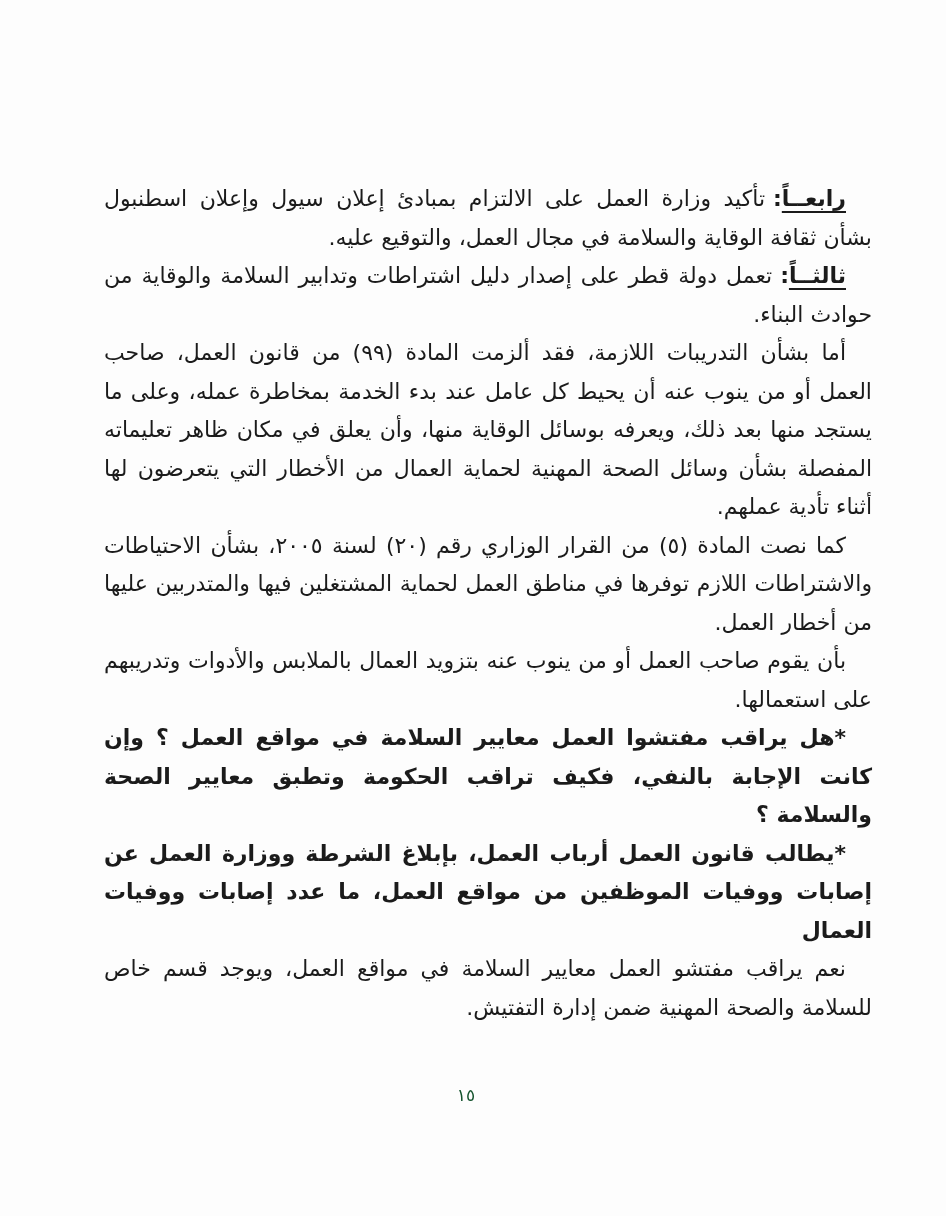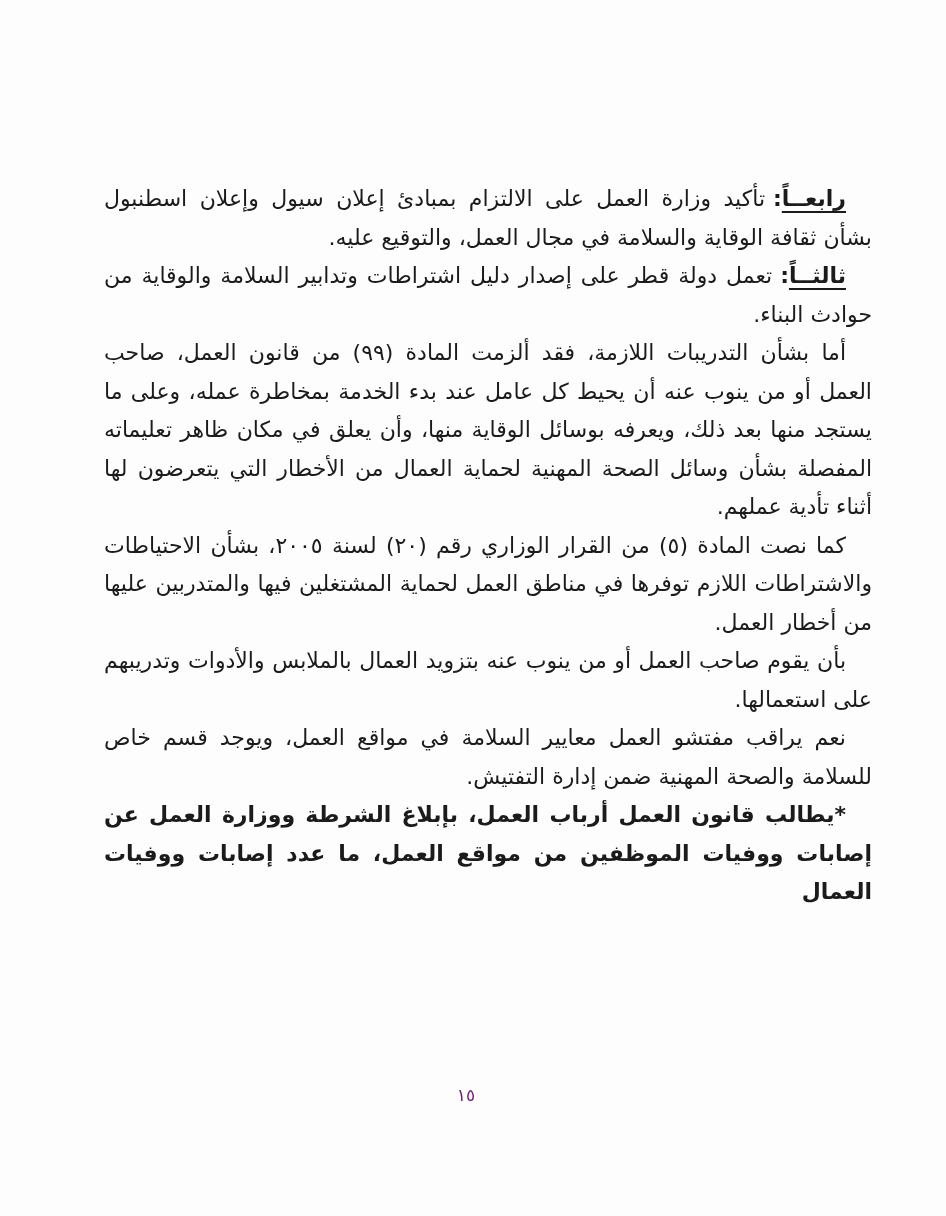--- a/index.html
+++ b/index.html
@@ -46,21 +46,21 @@
   p.q {
     font-weight: bold;
   }
   .folio {
     position: absolute;
     top: 1085px;
     left: 60px;
     width: 812px;
     text-align: center;
     direction: rtl;
-    color: #701a75;
+    color: #14532d;
     font-size: 17px;
     font-family: "DejaVu Sans", sans-serif;
   }
 </style>
 </head>
 <body>
 
 <div class="sheet">
   <main class="text-block">
 
@@ -68,21 +68,22 @@
     <p class="para"><span class="hdr-word">رابعــاً</span><span class="hdr-colon">:</span><span>تأكيد وزارة العمل على الالتزام بمبادئ إعلان سيول وإعلان اسطنبول بشأن ثقافة الوقاية والسلامة في مجال العمل، والتوقيع عليه.</span></p>
 
     <p class="para"><span class="hdr-word">ثالثــاً</span><span class="hdr-colon">:</span><span>تعمل دولة قطر على إصدار دليل اشتراطات وتدابير السلامة والوقاية من حوادث البناء.</span></p>
 
     <p class="para">أما بشأن التدريبات اللازمة، فقد ألزمت المادة (٩٩) من قانون العمل، صاحب العمل أو من ينوب عنه أن يحيط كل عامل عند بدء الخدمة بمخاطرة عمله، وعلى ما يستجد منها بعد ذلك، ويعرفه بوسائل الوقاية منها، وأن يعلق في مكان ظاهر تعليماته المفصلة بشأن وسائل الصحة المهنية لحماية العمال من الأخطار التي يتعرضون لها أثناء تأدية عملهم.</p>
 
     <p class="para">كما نصت المادة (٥) من القرار الوزاري رقم (٢٠) لسنة ٢٠٠٥، بشأن الاحتياطات والاشتراطات اللازم توفرها في مناطق العمل لحماية المشتغلين فيها والمتدربين عليها من أخطار العمل.</p>
 
     <p class="para">بأن يقوم صاحب العمل أو من ينوب عنه بتزويد العمال بالملابس والأدوات وتدريبهم على استعمالها.</p>
 
+    <p class="para q">*هل يراقب مفتشوا العمل معايير السلامة في مواقع العمل ؟ وإن كانت الإجابة بالنفي، فكيف تراقب الحكومة وتطبق معايير الصحة والسلامة ؟</p>
+
+    <p class="para q">*يطالب قانون العمل أرباب العمل، بإبلاغ الشرطة ووزارة العمل عن إصابات ووفيات الموظفين من مواقع العمل، ما عدد إصابات ووفيات العمال</p>
 
     <p class="para">نعم يراقب مفتشو العمل معايير السلامة في مواقع العمل، ويوجد قسم خاص للسلامة والصحة المهنية ضمن إدارة التفتيش.</p>
-
-    <p class="para q">*يطالب قانون العمل أرباب العمل، بإبلاغ الشرطة ووزارة العمل عن إصابات ووفيات الموظفين من مواقع العمل، ما عدد إصابات ووفيات العمال</p>
 
   </main>
 
   <div class="folio">١٥</div>
 </div>
 
 </body></html>

